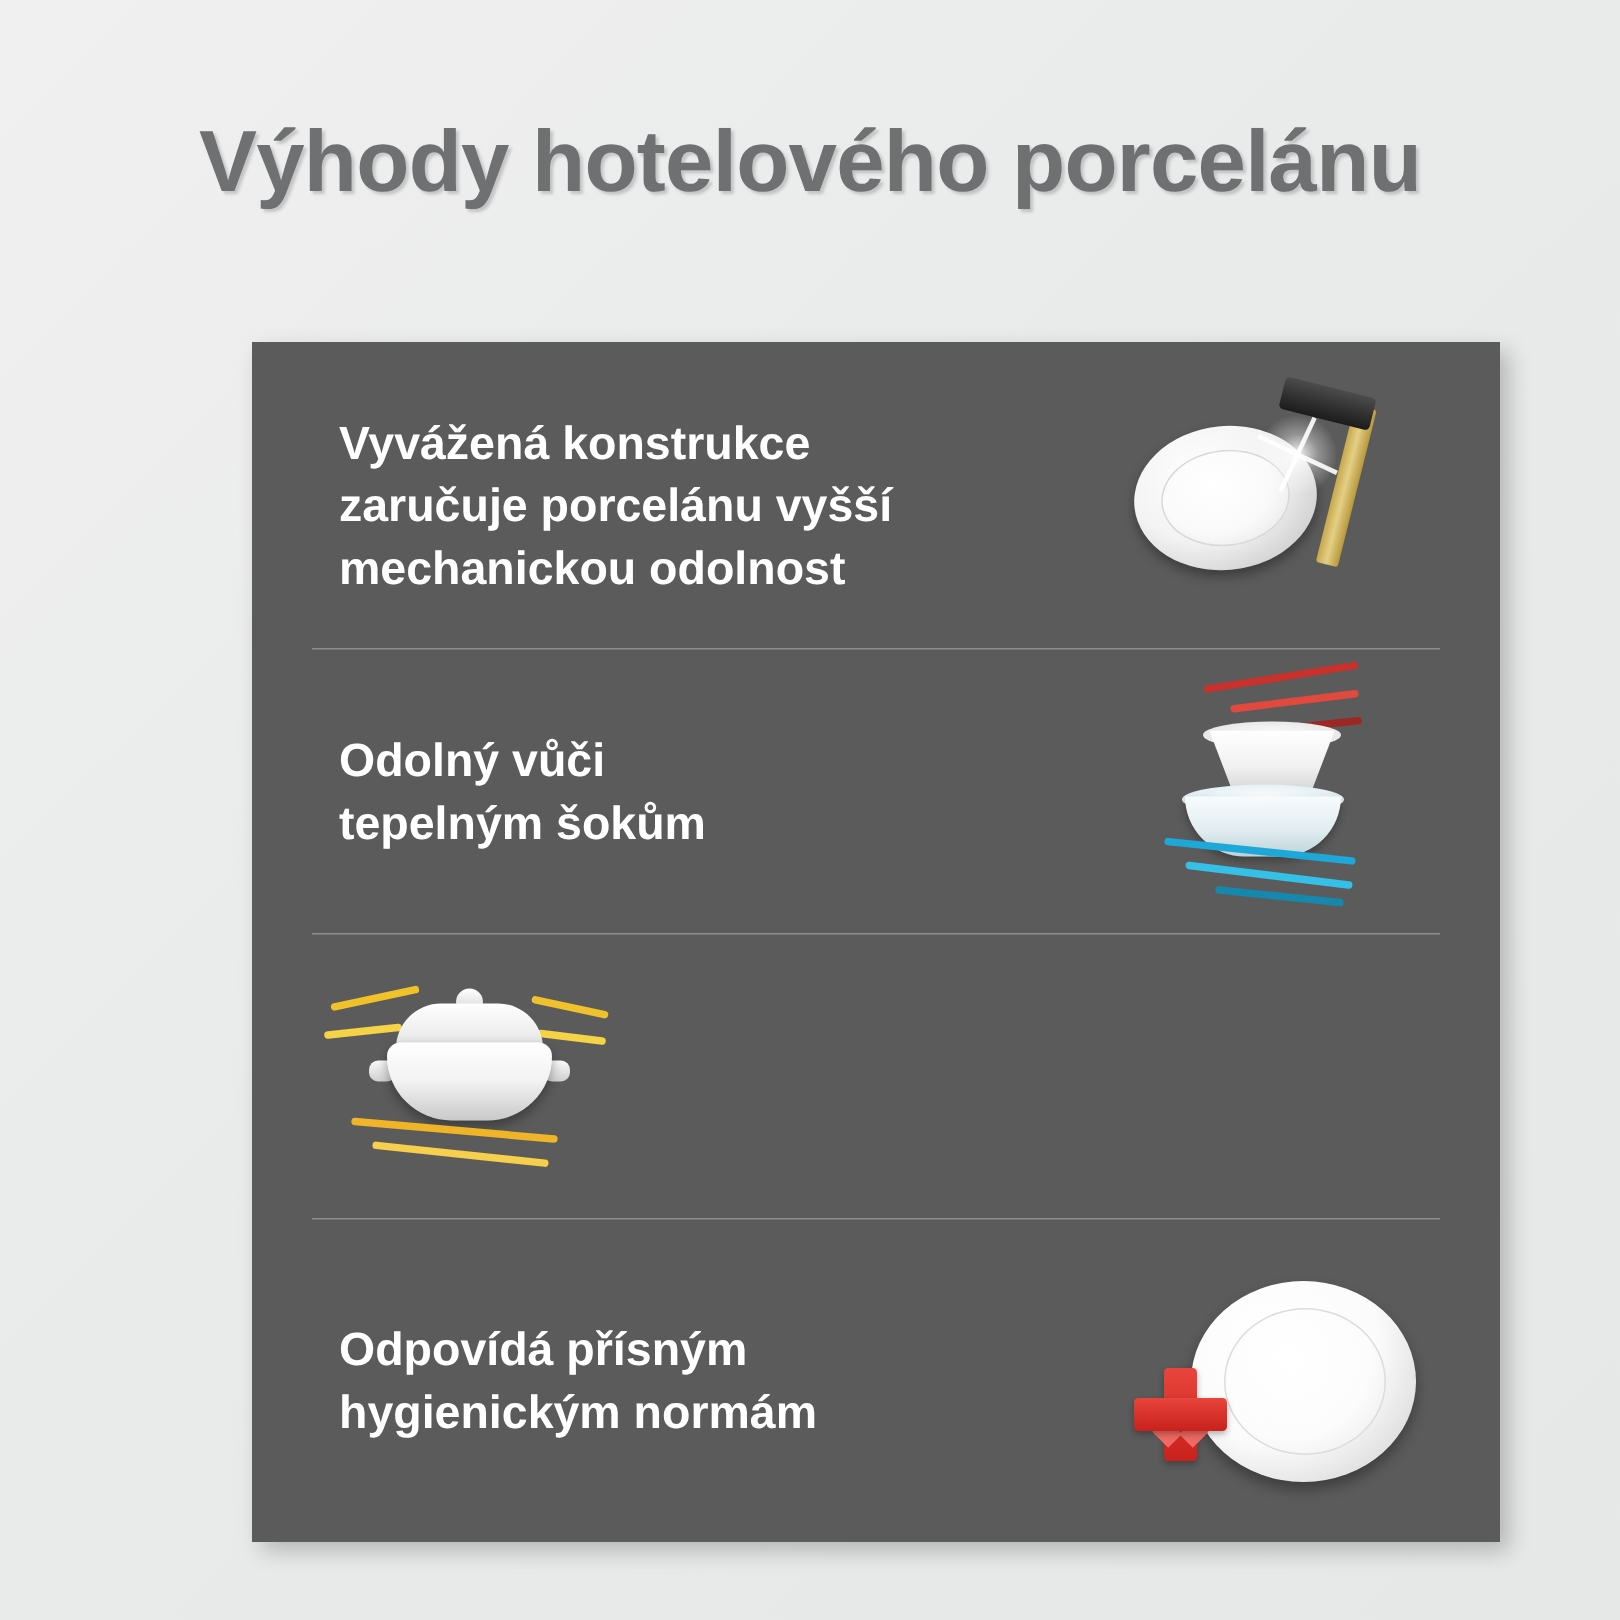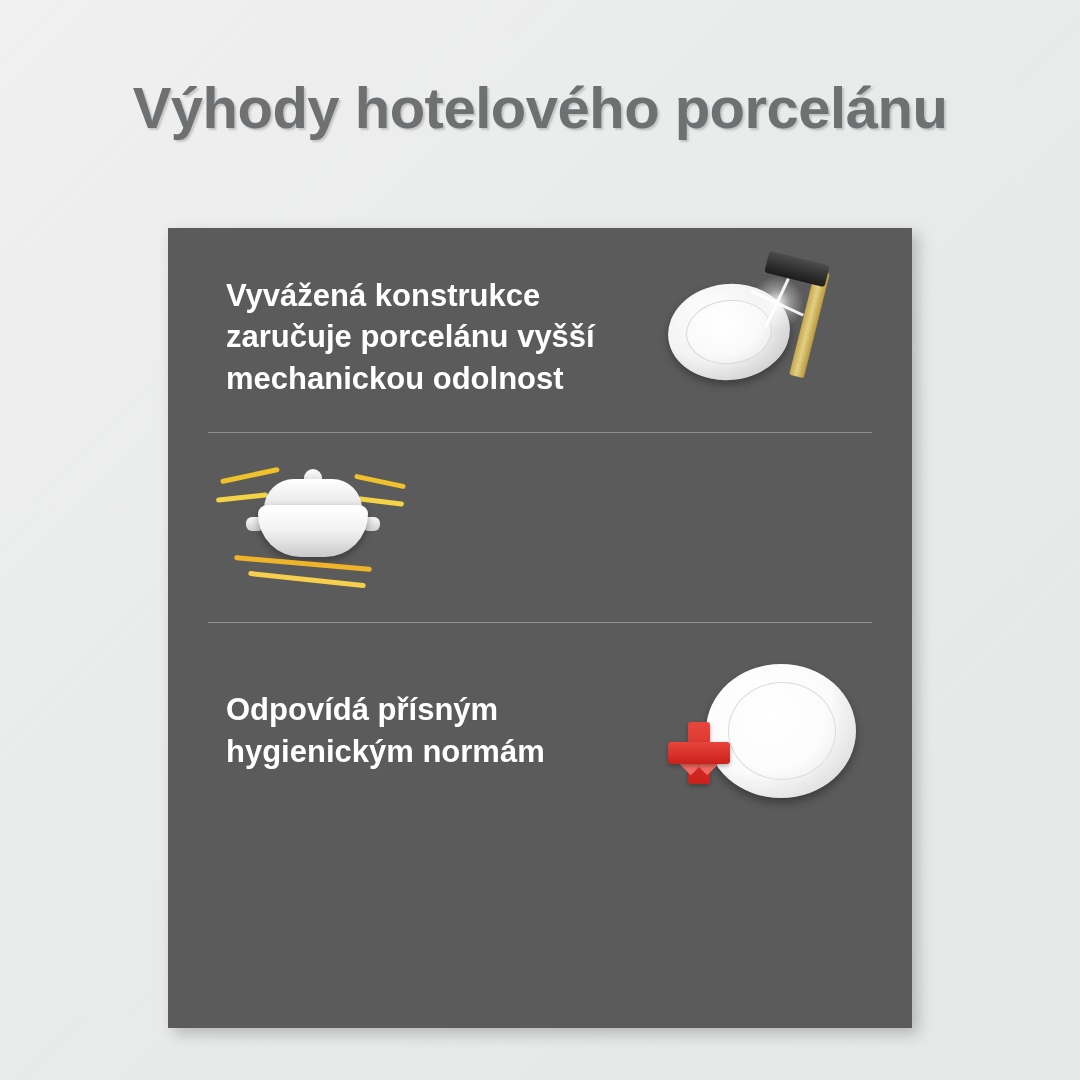--- a/index.html
+++ b/index.html
@@ -33,21 +33,21 @@
     letter-spacing: -0.5px;
     text-shadow: 2px 2px 2px rgba(120,120,120,0.35);
     white-space: nowrap;
   }
 
   
   .card {
     position: absolute;
     left: 168px;
     top: 228px;
-    width: 744px;
+    width: 832px;
     height: 800px;
     background: #5b5b5b;
     box-shadow: 6px 6px 14px rgba(0,0,0,0.22);
     box-sizing: border-box;
     padding: 0 40px;
     display: flex;
     flex-direction: column;
     justify-content: flex-start;
   }
 
@@ -285,20 +285,36 @@
 mechanickou odolnost</div>
       <div class="row-icon">
         <div class="plate-base i1-plate"></div>
         <div class="plate-inner i1-plate-inner"></div>
         <div class="i1-hammer-handle"></div>
         <div class="i1-hammer-head"></div>
         <div class="i1-spark"></div>
       </div>
     </div>
 
+    <div class="row">
+      <div class="row-text">Odolný vůči
+tepelným šokům</div>
+      <div class="row-icon">
+        <div class="i2-wave i2-red1"></div>
+        <div class="i2-wave i2-red2"></div>
+        <div class="i2-wave i2-red3"></div>
+        <div class="i2-sqbowl-top"></div>
+        <div class="i2-sqbowl"></div>
+        <div class="i2-bowl-top"></div>
+        <div class="i2-bowl"></div>
+        <div class="i2-wave i2-blue1"></div>
+        <div class="i2-wave i2-blue2"></div>
+        <div class="i2-wave i2-blue3"></div>
+      </div>
+    </div>
 
     <div class="row">
       <div class="row-icon">
         <div class="i3-wave i3-y1"></div>
         <div class="i3-wave i3-y2"></div>
         <div class="i3-wave i3-y5"></div>
         <div class="i3-wave i3-y6"></div>
         <div class="i3-knob"></div>
         <div class="i3-lid"></div>
         <div class="i3-handle-l"></div>

